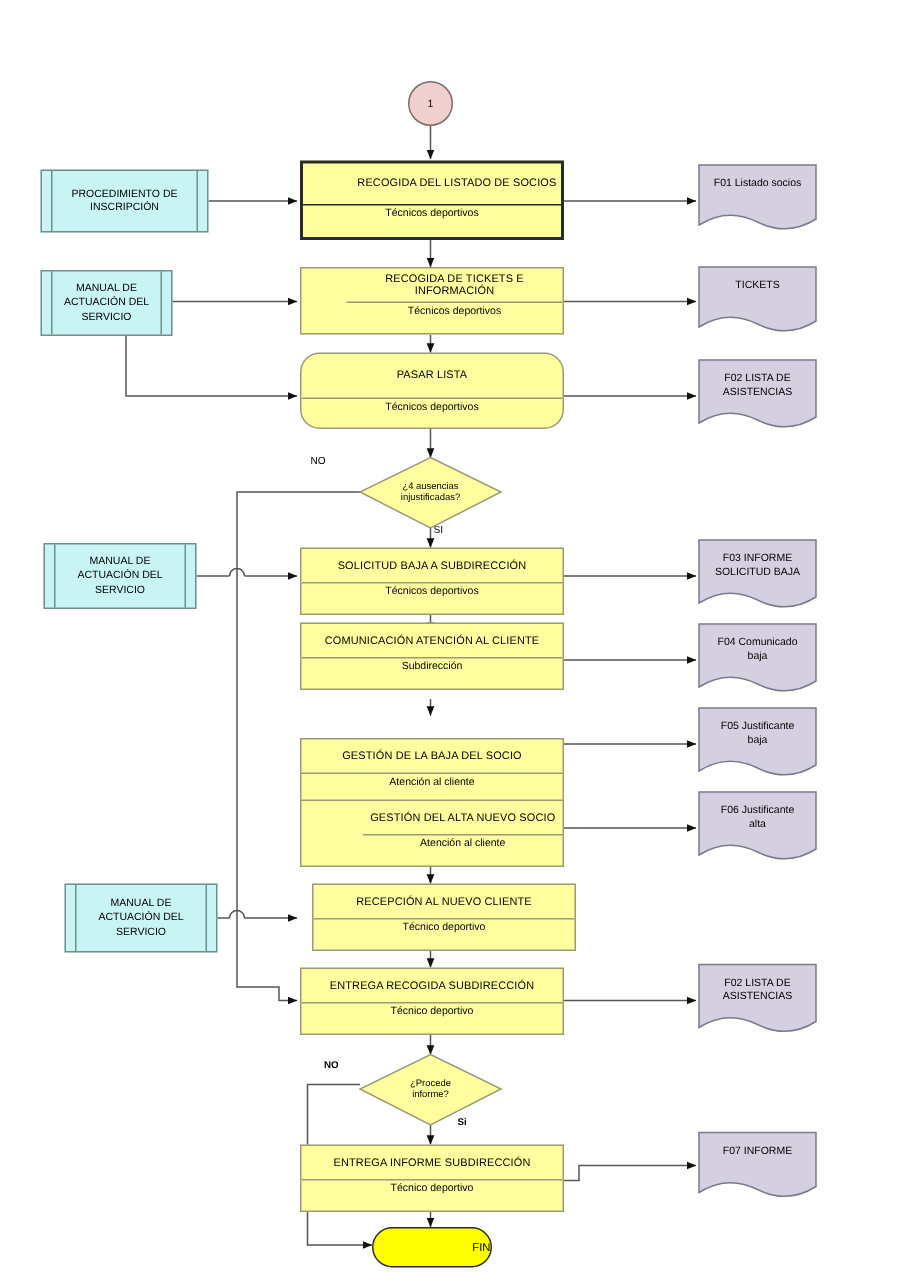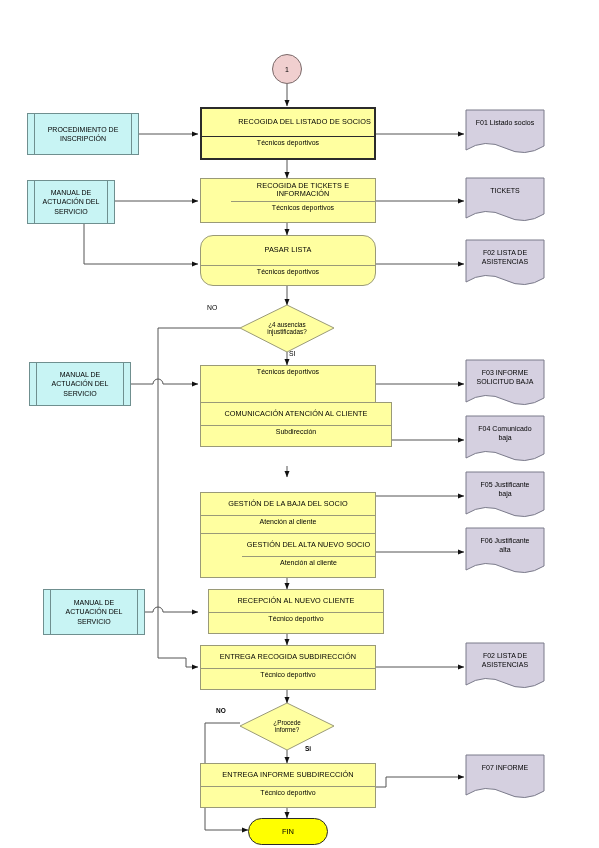--- a/index.html
+++ b/index.html
@@ -34,21 +34,21 @@
   .docu .lbl{position:absolute;left:0;right:0;top:8px;text-align:center;
              font-size:7.0px;color:#000;line-height:1.3;padding:0 4px;box-sizing:border-box;}
 
   
   .dia{position:absolute;}
   .dia .lbl{position:absolute;left:0;right:0;top:50%;transform:translateY(-50%);
             text-align:center;font-size:6.3px;color:#000;line-height:1.25;}
 
   
   .term{position:absolute;background:#ffff00;border:1.5px solid #2b2b2b;border-radius:14px;
-        display:flex;align-items:center;justify-content:center;}
+        display:flex;align-items:center;justify-content:flex-end;}
   .term span{font-size:7.5px;color:#000;}
 
   
   .conn{position:absolute;background:#f0cfcf;border:1.5px solid #7a6a6a;border-radius:50%;
         display:flex;align-items:center;justify-content:center;}
   .conn span{font-size:7px;color:#000;}
 
   
   .elbl{position:absolute;font-size:6.8px;color:#000;white-space:nowrap;}
   .elbl.b{font-weight:bold;font-size:6.5px;}
@@ -199,26 +199,29 @@
     <div class="node proc" style="left:200px;top:235px;width:176px;height:51px;border-radius:13px;">
       <div class="t1" style="height:29px;">
           <span>PASAR LISTA</span>
         </div>
       <div class="t2">
           <span>Técnicos deportivos</span>
         </div>
     </div>
 
     <div class="node proc" style="left:200px;top:365px;width:176px;height:45px;">
+      <div class="t1" style="height:22px;">
+          <span>SOLICITUD BAJA A SUBDIRECCIÓN</span>
+        </div>
       <div class="t2">
           <span>Técnicos deportivos</span>
         </div>
     </div>
 
-    <div class="node proc" style="left:200px;top:402px;width:192px;height:45px;">
+    <div class="node proc" style="left:200px;top:415px;width:176px;height:45px;">
       <div class="t1" style="height:22px;">
           <span>COMUNICACIÓN  ATENCIÓN AL CLIENTE</span>
         </div>
       <div class="t2">
           <span>Subdirección</span>
         </div>
     </div>
 
     <div class="node proc" style="left:200px;top:492px;width:176px;height:45px;">
       <div class="t1" style="height:22px;">

